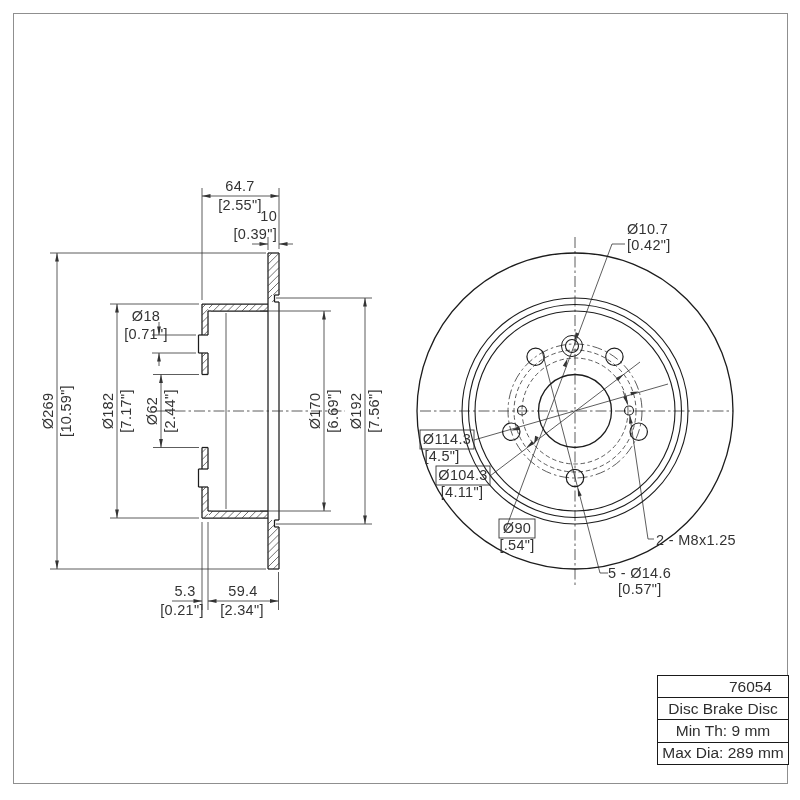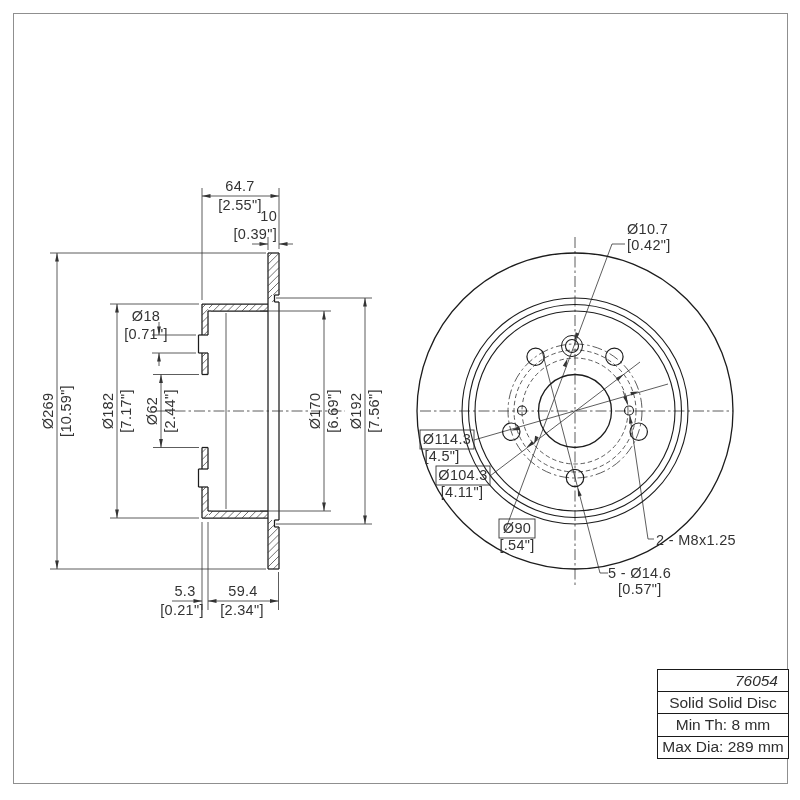--- a/index.html
+++ b/index.html
@@ -4,21 +4,21 @@
 <style>
   html,body{margin:0;padding:0;background:#ffffff;}
   body{width:800px;height:800px;position:relative;font-family:"Liberation Sans",sans-serif;}
   .page-border{position:absolute;left:13px;top:13px;width:775px;height:771px;border:1px solid #8f8f8f;box-sizing:border-box;}
   svg{position:absolute;left:0;top:0;}
   svg text{font-family:"Liberation Sans",sans-serif;font-size:14.5px;fill:#333;letter-spacing:.3px;}
   .title-block{position:absolute;left:657px;top:669px;width:132px;box-sizing:border-box;}
   .tb-row{box-sizing:border-box;height:23.2px;border:1px solid #1a1a1a;margin-top:-1px;
           display:flex;align-items:center;justify-content:center;
           font-size:15.5px;color:#2e2e2e;background:#fff;white-space:nowrap;}
-  .tb-row:first-child{margin-top:0;justify-content:flex-end;padding-right:10px;font-style:italic;}
+  .tb-row:first-child{margin-top:6px;justify-content:flex-end;padding-right:16px;}
 </style>
 </head>
 <body>
 
 <div class="page-border"></div>
 
 <svg width="800" height="800" viewBox="0 0 800 800">
   <g id="geom">
       <line x1="268" y1="253" x2="268" y2="569" stroke-width="1.25" stroke="#1c1c1c" fill="none"></line>
       <line x1="279" y1="253" x2="279" y2="295" stroke-width="1.25" stroke="#1c1c1c" fill="none"></line>
@@ -235,16 +235,16 @@
     <text x="517" y="533" text-anchor="middle">Ø90</text>
     <text x="517" y="550" text-anchor="middle">[.54"]</text>
     <text x="608" y="578">5 - Ø14.6</text>
     <text x="618" y="594">[0.57"]</text>
     <text x="656" y="545">2 - M8x1.25</text>
   </g>
 </svg>
 
 <div class="title-block">
   <div class="tb-row">76054</div>
-  <div class="tb-row">Solid Solid Disc</div>
-  <div class="tb-row">Min Th: 8 mm</div>
+  <div class="tb-row">Disc Brake Disc</div>
+  <div class="tb-row">Min Th: 9 mm</div>
   <div class="tb-row">Max Dia: 289 mm</div>
 </div>
 
 </body></html>

